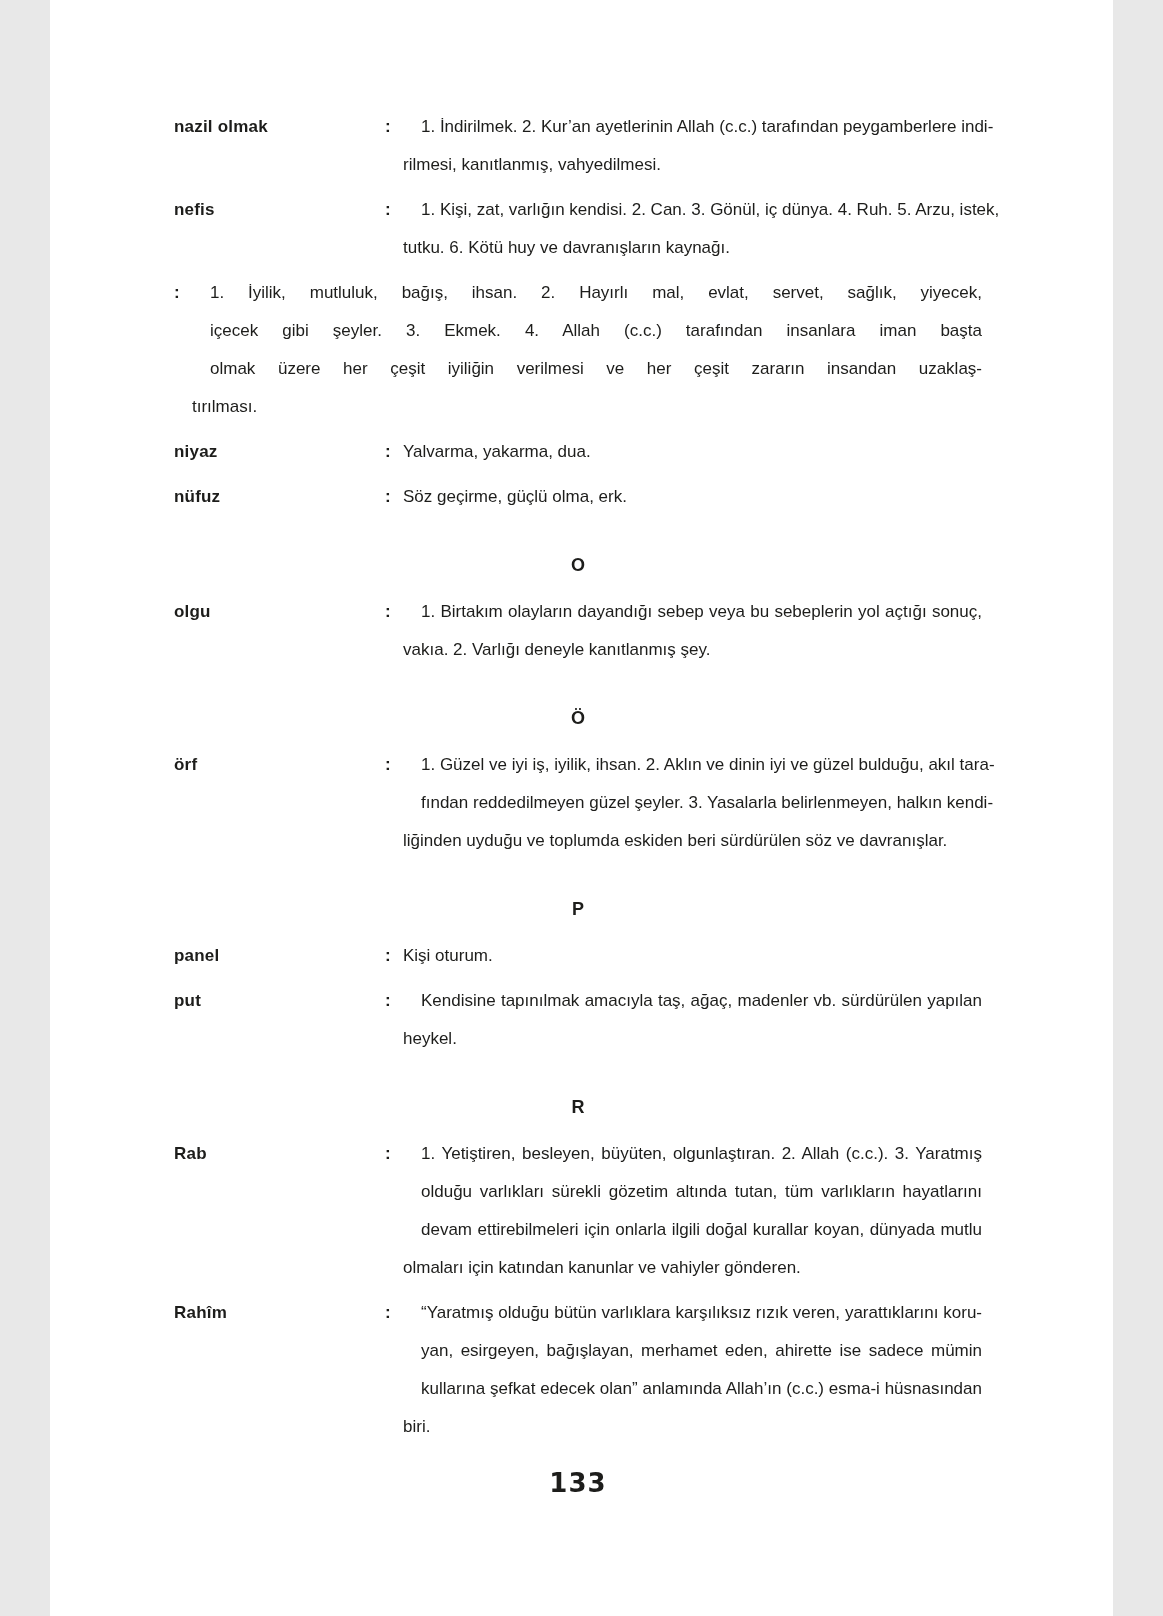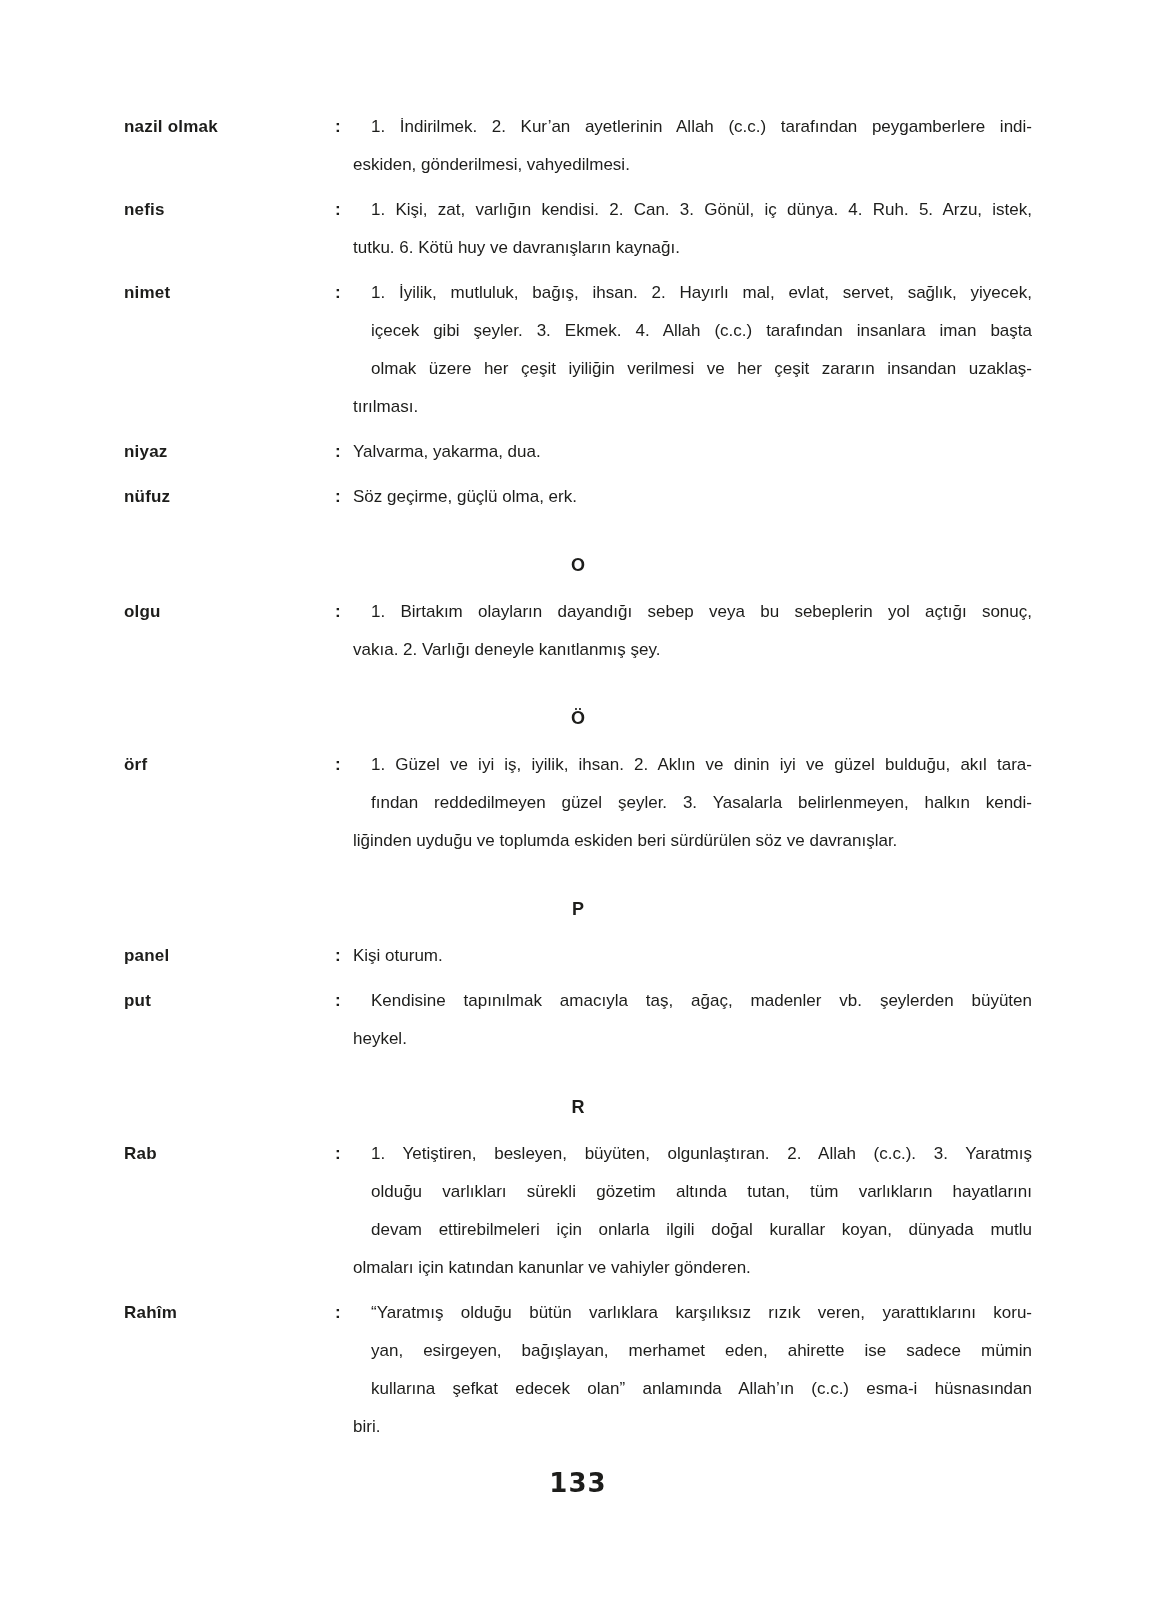--- a/index.html
+++ b/index.html
@@ -1,18 +1,18 @@
 <!DOCTYPE html>
 <html lang="tr"><head>
 <meta charset="utf-8">
 <style>
   html, body { margin: 0; padding: 0; background: #e8e8e8; }
   .page {
     position: relative;
-    width: 1163px;
+    width: 1063px;
     height: 1616px;
     margin: 0 auto;
     background: #ffffff;
     box-sizing: border-box;
     padding: 108px 131px 0 124px;
     font-family: "Liberation Sans", sans-serif;
     font-size: 17px;
     color: #1d1d1b;
     overflow: hidden;
   }
@@ -61,36 +61,35 @@
 <body>
 
 <div class="page">
   <div class="glossary">
   <div class="entry">
     <div class="term">nazil olmak</div>
     <div class="sep">:</div>
     <div class="def">
   <div class="def-line justified">1. İndirilmek. 2. Kur’an ayetlerinin Allah (c.c.) tarafından peygamberlere indi-</div>
 
-  <div class="def-line">eskiden, gönderilmesi, vahyedilmesi.</div>
+  <div class="def-line">rilmesi, kanıtlanmış, vahyedilmesi.</div>
 </div>
   </div>
 
   <div class="entry">
     <div class="term">nefis</div>
     <div class="sep">:</div>
     <div class="def">
   <div class="def-line justified">1. Kişi, zat, varlığın kendisi. 2. Can. 3. Gönül, iç dünya. 4. Ruh. 5. Arzu, istek,</div>
 
   <div class="def-line">tutku. 6. Kötü huy ve davranışların kaynağı.</div>
 </div>
   </div>
 
   <div class="entry">
-    <div class="term">nimet</div>
     <div class="sep">:</div>
     <div class="def">
   <div class="def-line justified">1. İyilik, mutluluk, bağış, ihsan. 2. Hayırlı mal, evlat, servet, sağlık, yiyecek,</div>
 
   <div class="def-line justified">içecek gibi şeyler. 3. Ekmek. 4. Allah (c.c.) tarafından insanlara iman başta</div>
 
   <div class="def-line justified">olmak üzere her çeşit iyiliğin verilmesi ve her çeşit zararın insandan uzaklaş-</div>
 
   <div class="def-line">tırılması.</div>
 </div>
@@ -145,21 +144,21 @@
     <div class="sep">:</div>
     <div class="def">
   <div class="def-line">Kişi oturum.</div>
 </div>
   </div>
 
   <div class="entry">
     <div class="term">put</div>
     <div class="sep">:</div>
     <div class="def">
-  <div class="def-line justified">Kendisine tapınılmak amacıyla taş, ağaç, madenler vb. şeylerden büyüten</div>
+  <div class="def-line justified">Kendisine tapınılmak amacıyla taş, ağaç, madenler vb. sürdürülen yapılan</div>
 
   <div class="def-line">heykel.</div>
 </div>
   </div>
 
   <div class="section-heading">R</div>
 
   <div class="entry">
     <div class="term">Rab</div>
     <div class="sep">:</div>

